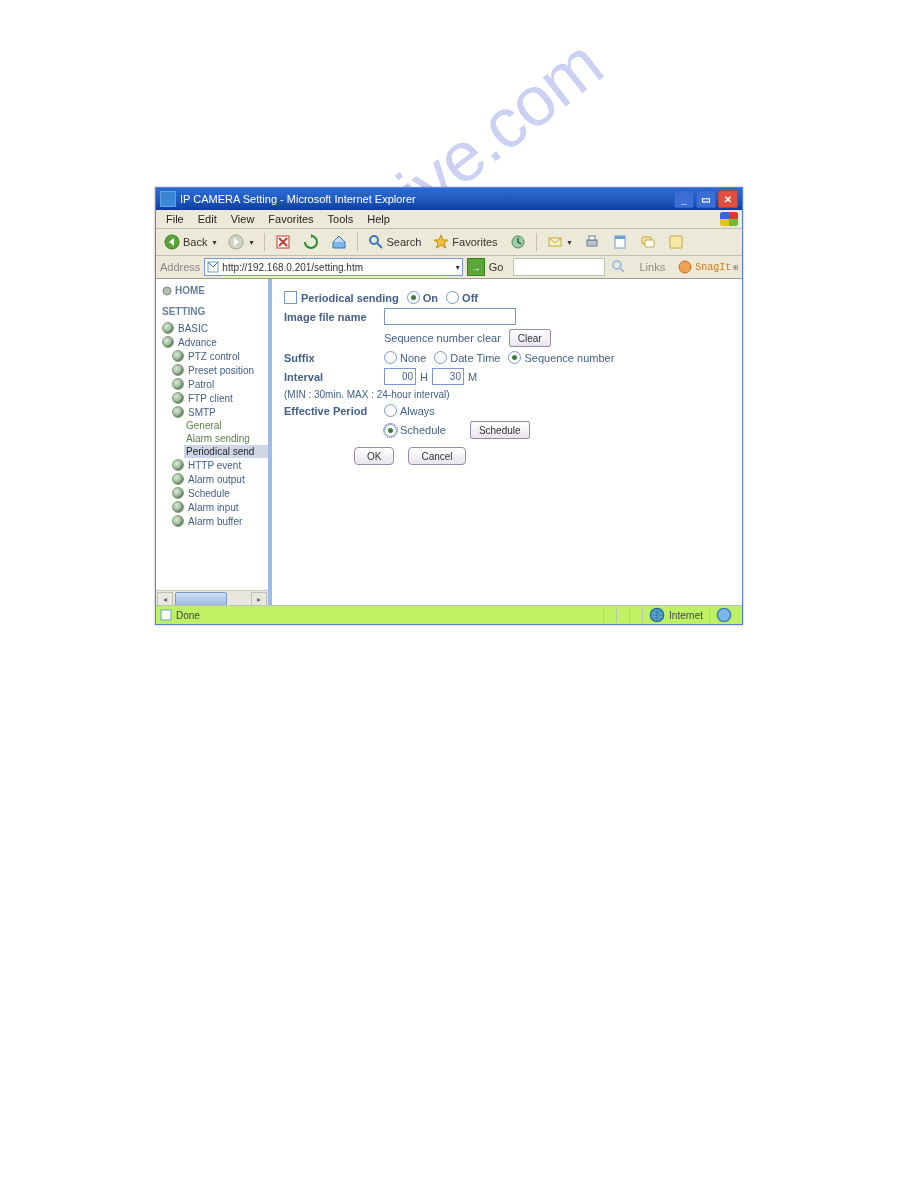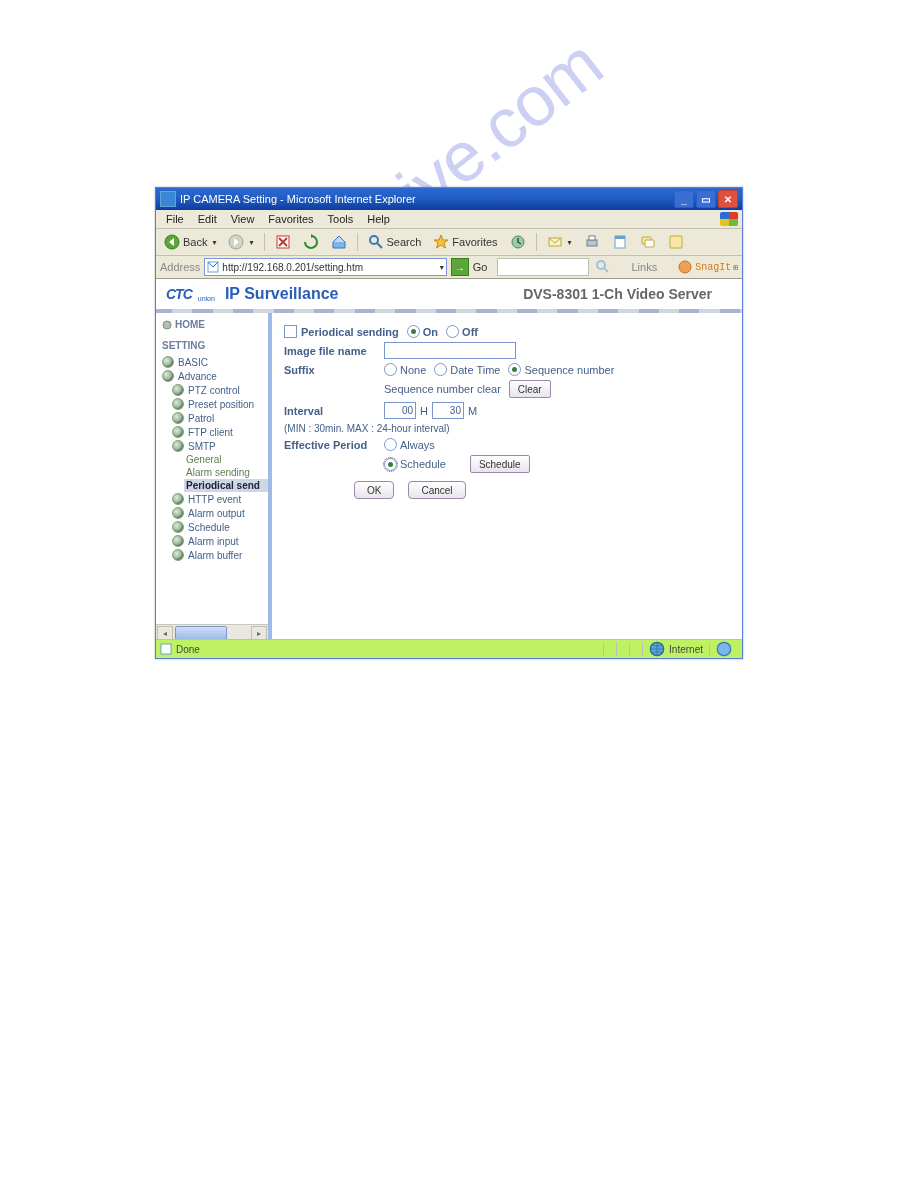--- a/index.html
+++ b/index.html
@@ -75,21 +75,21 @@
   .addressbar .lbl { color: #888; }
   .addressbar .addr-input {
     flex: 1; height: 16px; background: #fff; border: 1px solid #7a96df;
     display: flex; align-items: center; padding: 0 2px; gap: 3px; font-size: 10px; color: #333;
   }
   .addressbar .go {
     width: 16px; height: 16px; background: #5aa63a; border: 1px solid #3a7e1a;
     display: flex; align-items: center; justify-content: center; color: #fff; font-weight: bold; font-size: 10px;
   }
   .addressbar .gotxt { color: #333; }
-  .addressbar .linkslbl { color: #888; margin: 0 16px; }
+  .addressbar .linkslbl { color: #888; margin: 0 8px; }
   .addressbar .snag {
     display: flex; align-items: center; gap: 2px; color: #d97814; font-size: 10px; font-family: Liberation Mono, monospace;
   }
   
   .content {
     display: flex; height: 326px; background: #fff;
   }
   
   .brandbar {
     height: 30px; background: #fff; display: flex; align-items: center;
@@ -336,28 +336,20 @@
       <span class="ico">
         <svg viewBox="0 0 16 16">
             <circle cx="8" cy="8" r="6" fill="#f0a050" stroke="#c0702a"></circle>
           </svg>
       </span>
       <span>SnagIt</span>
       <span style="font-size:8px;color:#666;">⊞</span>
     </span>
   </div>
 
-  <div class="brandbar">
-    <div class="brand-left">
-      <span class="brand-ctc">CTC</span>
-      <span class="brand-union">union</span>
-      <span class="brand-title">IP Surveillance</span>
-    </div>
-    <div class="brand-right">DVS-8301 1-Ch Video Server</div>
-  </div>
 
   <div class="content">
 
     <div class="sidebar">
       <div class="tree">
         <div class="home">
           <span class="ico" style="width:10px;height:10px;">
              <svg viewBox="0 0 10 10">
                 <circle cx="5" cy="5" r="4" fill="#b0c0b0" stroke="#80907a"></circle>
               </svg>
@@ -392,21 +384,21 @@
         <div class="node child">
             <span class="bullet"></span>
             <span>SMTP</span>
           </div>
         <div class="node grandchild">
             <span>General</span>
           </div>
         <div class="node grandchild">
             <span>Alarm sending</span>
           </div>
-        <div class="sel"><span style="font-weight:bold;">Periodical send</span></div>
+        <div class="sel"><span style="font-weight:normal;">Periodical send</span></div>
         <div class="node child">
             <span class="bullet"></span>
             <span>HTTP event</span>
           </div>
         <div class="node child">
             <span class="bullet"></span>
             <span>Alarm output</span>
           </div>
         <div class="node child">
             <span class="bullet"></span>
@@ -435,33 +427,33 @@
         <span class="lbl sm" style="font-weight:bold;">Periodical sending</span>
         <span class="radio sel"></span>
         <span style="margin-right:8px;font-weight:bold;">On</span>
         <span class="radio"></span>
         <span style="font-weight:bold;">Off</span>
       </div>
       <div class="row">
         <span class="lbl">Image file name</span>
         <span class="txtfield lg"></span>
       </div>
+      <div class="row" style="margin-left:100px;">
+        <span style="margin-right:8px;">Sequence number clear</span>
+        <span class="btn2">Clear</span>
+      </div>
       <div class="row">
         <span class="lbl">Suffix</span>
         <span class="radio"></span>
         <span style="margin-right:8px;">None</span>
         <span class="radio"></span>
         <span style="margin-right:8px;">Date Time</span>
         <span class="radio sel"></span>
         <span>Sequence number</span>
       </div>
-      <div class="row" style="margin-left:100px;">
-        <span style="margin-right:8px;">Sequence number clear</span>
-        <span class="btn2">Clear</span>
-      </div>
       <div class="row">
         <span class="lbl">Interval</span>
         <span class="txtfield sm">00</span>
         <span style="margin:0 4px;">H</span>
         <span class="txtfield sm">30</span>
         <span style="margin-left:4px;">M</span>
       </div>
       <div class="hint">(MIN : 30min. MAX : 24-hour interval)</div>
       <div class="row">
         <span class="lbl">Effective Period</span>

